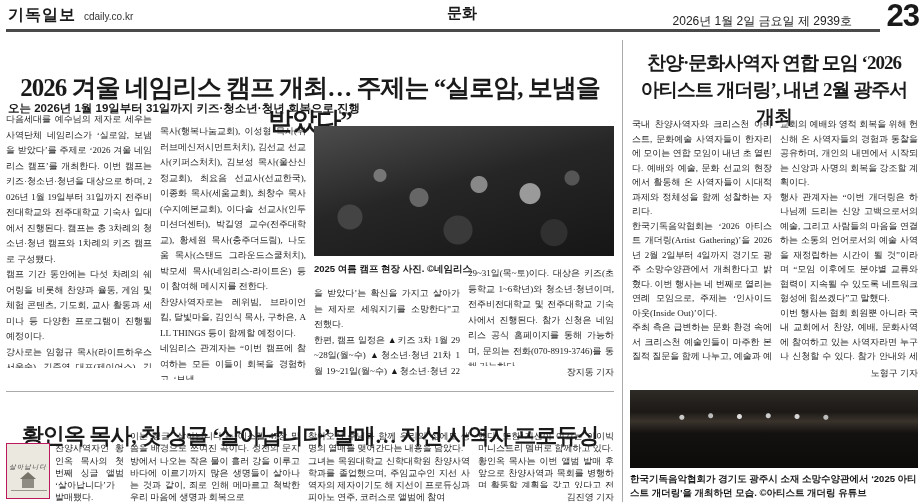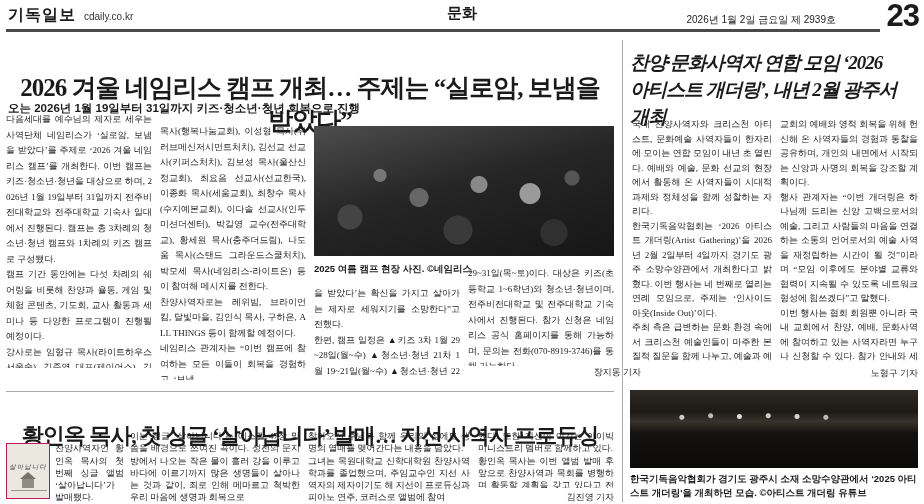--- a/index.html
+++ b/index.html
@@ -7,57 +7,57 @@
               font-family:"Liberation Sans","DejaVu Sans",sans-serif; color:#1a1a1a; }
   .abs { position:absolute; }
   .serif { font-family:"Liberation Serif","DejaVu Serif",serif; }
   .pre { white-space:pre-line; }
   .just { text-align:justify; word-break:break-all; }
 
   
   .mh-name   { left:8px; top:5px; font-size:16px; font-weight:bold; letter-spacing:1px; }
   .mh-url    { left:84px; top:11px; font-size:10px; color:#333; }
   .mh-section{ left:0; right:0; top:4px; text-align:center; font-size:15px; font-weight:bold; }
-  .mh-date   { right:88px; top:13px; font-size:10px; color:#222; }
+  .mh-date   { right:72px; top:13px; font-size:12px; color:#222; }
   .mh-page   { right:5px; top:-2px; font-size:31px; font-weight:bold; letter-spacing:-1px; }
   .mh-rule   { left:6px; top:29px; width:874px; height:3px; background:#4a4a4a; }
 
   
   .vdivider  { left:622px; top:40px; width:1px; height:462px; background:#aaa; }
   .hdivider  { left:6px; top:391px; width:608px; height:1px; background:#aaa; }
   .bodytxt   { font-size:9px; line-height:15.5px; font-family:"Liberation Serif","DejaVu Serif",serif; overflow:hidden; }
   .caption   { font-size:9.5px; font-weight:bold; line-height:14px; }
   .byline    { font-size:9px; font-family:"Liberation Serif","DejaVu Serif",serif; text-align:right; }
 
   
   .lead-headline { left:6px; top:46px; width:608px; text-align:center; font-size:25px;
                    font-weight:bold; letter-spacing:-1px;margin-top:25px; }
   .lead-subhead  { left:8px; top:101px; width:600px; font-size:11.5px; font-weight:bold; }
   .lead-c1 { left:6px;   top:112px; width:146px; height:256px; }
   .lead-c2 { left:160px; top:124px; width:146px; height:256px; }
   .lead-c3 { left:314px; top:286px; width:146px; height:94px;  }
   .lead-c4 { left:468px; top:266px; width:146px; height:100px; }
-  .lead-byline { left:495px; top:366px; width:146px; }
+  .lead-byline { left:468px; top:366px; width:146px; }
   .lead-photo  { left:314px; top:126px; width:300px; height:130px;
     background:
       radial-gradient(circle at 22% 38%, #777 0 6px, transparent 7px),
       radial-gradient(circle at 35% 55%, #666 0 9px, transparent 10px),
       radial-gradient(circle at 55% 45%, #888 0 8px, transparent 9px),
       radial-gradient(circle at 72% 52%, #9a9a9a 0 10px, transparent 11px),
       radial-gradient(circle at 86% 40%, #555 0 7px, transparent 8px),
       radial-gradient(circle at 12% 70%, #444 0 12px, transparent 13px),
       radial-gradient(circle at 48% 80%, #3a3a3a 0 14px, transparent 15px),
       radial-gradient(circle at 80% 82%, #303030 0 13px, transparent 14px),
       linear-gradient(165deg, #4d4d4d 0%, #262626 45%, #161616 100%);
   }
   .lead-caption { left:314px; top:262px; width:300px; }
 
   
-  .ga-headline { left:630px; top:49px; width:288px; font-size:19px;
-                 font-weight:bold; letter-spacing:-1px; line-height:27px;font-style:italic; }
+  .ga-headline { left:630px; top:49px; width:288px; text-align:center; font-size:19px;
+                 font-weight:bold; letter-spacing:-1px; line-height:27px; }
   .ga-c1 { left:632px; top:117px; width:140px; height:248px; line-height:14.5px; }
   .ga-c2 { left:780px; top:117px; width:138px; height:248px; line-height:14.5px; }
   .ga-byline { left:780px; top:367px; width:138px; }
   .ga-photo  { left:630px; top:390px; width:288px; height:78px;
     background:
       radial-gradient(circle at 18% 35%, #c9c9c9 0 2px, transparent 3px),
       radial-gradient(circle at 28% 33%, #bbb 0 2px, transparent 3px),
       radial-gradient(circle at 38% 34%, #ddd 0 2px, transparent 3px),
       radial-gradient(circle at 48% 33%, #ccc 0 2px, transparent 3px),
       radial-gradient(circle at 58% 34%, #d5d5d5 0 2px, transparent 3px),

